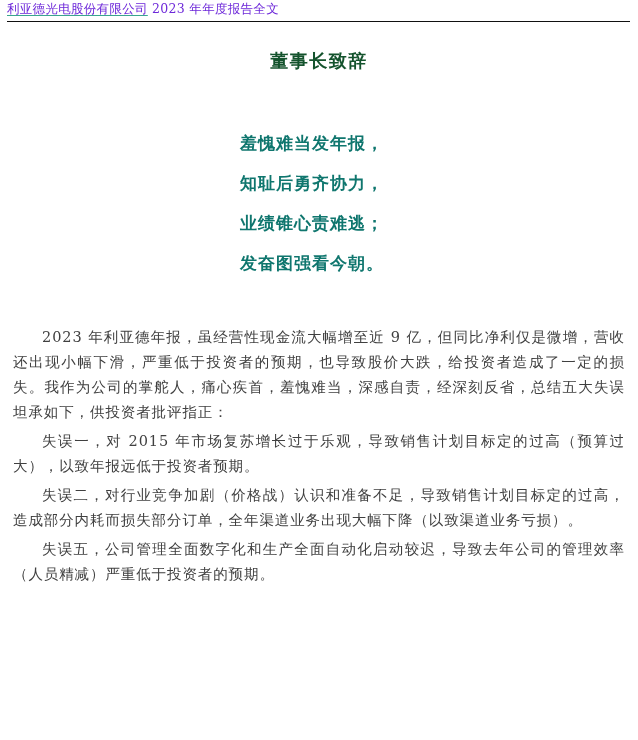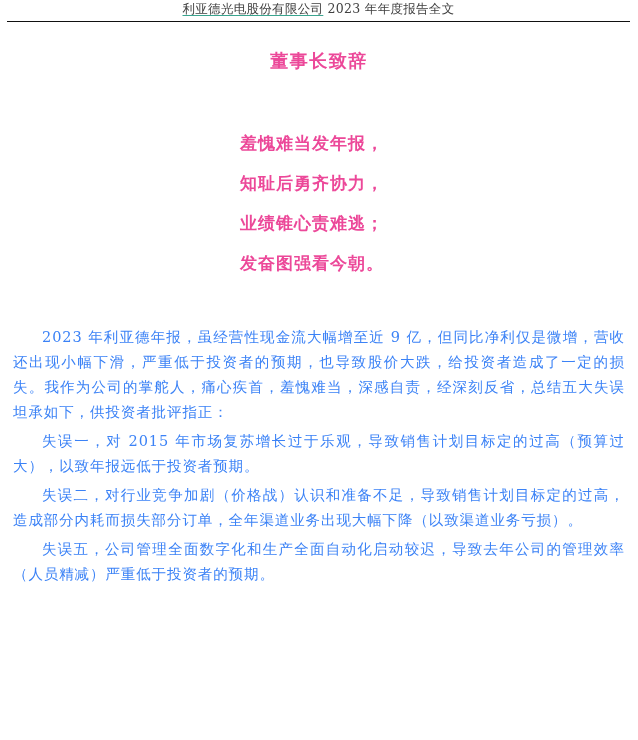--- a/index.html
+++ b/index.html
@@ -15,66 +15,66 @@
       font-family: "DejaVu Serif", "Liberation Serif", serif;
       color: #222222;
     }
     .header {
       position: absolute;
       left: 7px;
       right: 8px;
       top: 0;
       height: 21px;
       border-bottom: 1.5px solid #111111;
-      text-align: center;
+      text-align: left;
       font-size: 12.5px;
       line-height: 18px;
       letter-spacing: 0.3px;
-      color: #404040;
+      color: #6d28d9;
     }
     .header .company {
       text-decoration: underline;
       text-decoration-color: #3aa58f;
       text-underline-offset: 2px;
     }
     .title {
       position: absolute;
       left: 0;
       right: 0;
       top: 49px;
       text-align: center;
       font-family: "DejaVu Sans", "Liberation Sans", sans-serif;
       font-weight: bold;
       font-size: 18px;
       letter-spacing: 1.5px;
-      color: #ec4899;
+      color: #14532d;
     }
     .poem {
       position: absolute;
       left: 240px;
       top: 133px;
       font-family: "DejaVu Sans", "Liberation Sans", sans-serif;
       font-weight: bold;
       font-size: 17px;
-      color: #ec4899;
+      color: #0f766e;
       letter-spacing: 1px;
     }
     .poem .line {
       height: 40px;
       line-height: 20px;
       margin: 0;
     }
     .body-text {
       position: absolute;
       left: 13px;
       width: 612px;
       top: 325px;
       font-size: 14.5px;
       line-height: 25px;
-      color: #3b82f6;
+      color: #404040;
       letter-spacing: 0.9px;
     }
     .body-text p {
       margin: 0 0 4px 0;
       text-indent: 2em;
       text-align: justify;
     }
     .body-text p.first {
       margin-bottom: 4px;
     }

